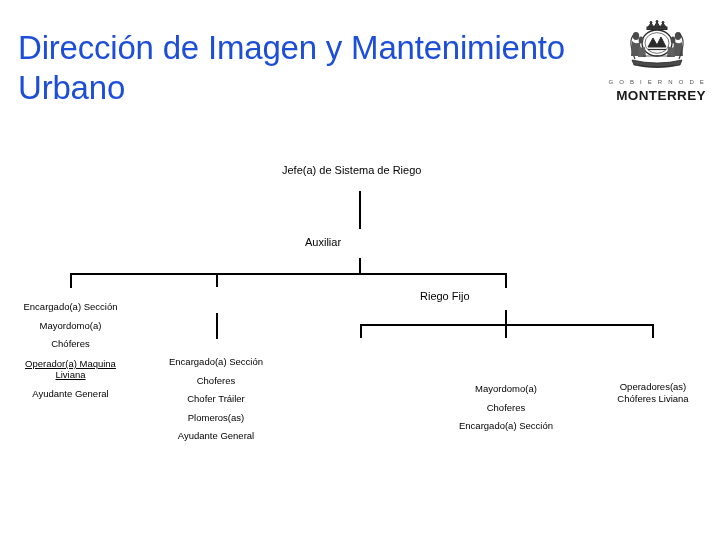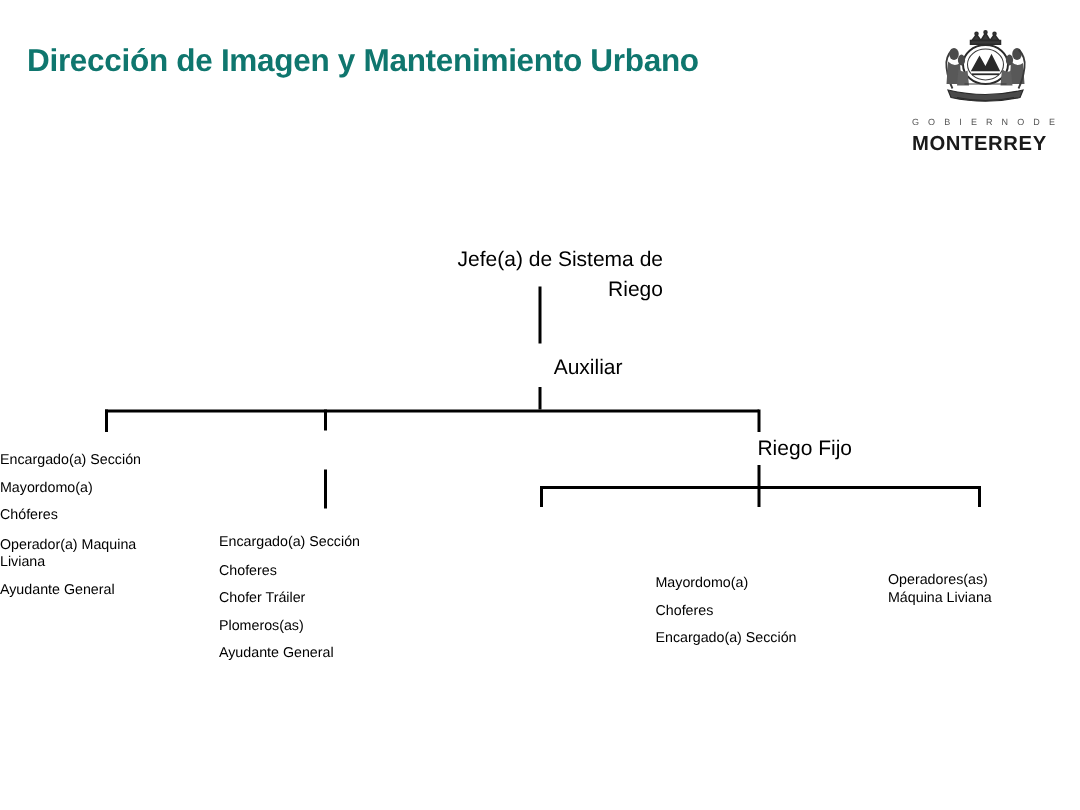--- a/index.html
+++ b/index.html
@@ -15,40 +15,40 @@
     font-family: "Liberation Sans", sans-serif;
     color: #000000;
   }
 
   
   #slide-title {
     position: absolute;
     left: 18px;
     top: 28px;
     width: 580px;
-    font-size: 21px;
-    font-weight: bold;
+    font-size: 33px;
+    font-weight: normal;
     line-height: 1.22;
-    color: #0f766e;
+    color: #1d4ed8;
     letter-spacing: -0.2px;
   }
 
   #logo {
     position: absolute;
     left: 608px;
     top: 20px;
     width: 98px;
     height: 88px;
   }
   #logo svg { display: block; }
   .logo-word {
     position: absolute;
     left: 0;
     width: 98px;
-    text-align: left;
+    text-align: right;
     color: #1a1a1a;
   }
   #logo-gobierno {
     top: 59px;
     font-size: 6px;
     letter-spacing: 2.2px;
     color: #555555;
   }
   #logo-monterrey {
     top: 68px;
@@ -61,31 +61,32 @@
   #org-chart {
     position: absolute;
     left: 0;
     top: 0;
     width: 720px;
     height: 540px;
   }
 
   .node {
     position: absolute;
-    font-size: 14px;
+    font-size: 11px;
     line-height: 1.42;
-    text-align: right;
+    text-align: left;
     color: #000000;
     white-space: pre-line;
   }
 
   .stack {
     position: absolute;
     font-size: 9.5px;
     line-height: 1.95;
+    text-align: center;
     color: #000000;
   }
   .stack .row { white-space: pre-line; }
 
   .line-v {
     position: absolute;
     width: 0;
     border-left: 2px solid #000000;
   }
   .line-h {
@@ -151,51 +152,51 @@
   <div class="line-v" style="left:70px; top:273px; height:15px;"></div>
 
   <div class="line-v" style="left:216px; top:273px; height:14px;"></div>
 
   <div class="line-v" style="left:505px; top:273px; height:15px;"></div>
 
   <div class="stack" style="left:0px; top:298px; width:141px;">
     <div class="row">Encargado(a) Sección</div>
     <div class="row">Mayordomo(a)</div>
     <div class="row">Chóferes</div>
-    <div class="row" style="line-height:1.25; margin:4px 0;">Operador(a) Maquina
+    <div class="row" style="line-height:1.25; margin:4px 0;text-decoration:underline;">Operador(a) Maquina
 Liviana</div>
     <div class="row">Ayudante General</div>
   </div>
 
 
   <div class="line-v" style="left:216px; top:313px; height:26px;"></div>
 
   <div class="stack" style="left:146px; top:353px; width:140px;">
     <div class="row">Encargado(a) Sección</div>
     <div class="row">Choferes</div>
     <div class="row">Chofer Tráiler</div>
     <div class="row">Plomeros(as)</div>
     <div class="row">Ayudante General</div>
   </div>
 
-  <div class="node" style="left:448px; top:289px; width:120px;">Riego Fijo</div>
+  <div class="node" style="left:420px; top:289px; width:120px;">Riego Fijo</div>
 
   <div class="line-v" style="left:505px; top:310px; height:15px;"></div>
 
   <div class="line-h" style="left:360px; top:324px; width:292px;"></div>
 
   <div class="line-v" style="left:360px; top:324px; height:14px;"></div>
   <div class="line-v" style="left:505px; top:324px; height:14px;"></div>
   <div class="line-v" style="left:652px; top:324px; height:14px;"></div>
 
 
   <div class="stack" style="left:437px; top:380px; width:138px;">
     <div class="row">Mayordomo(a)</div>
     <div class="row">Choferes</div>
     <div class="row">Encargado(a) Sección</div>
   </div>
 
   <div class="stack" style="left:592px; top:381px; width:122px; line-height:1.3;">
     <div class="row">Operadores(as)
-Máquina Liviana</div>
+Chóferes Liviana</div>
   </div>
 
 </div>
 
 </body></html>

